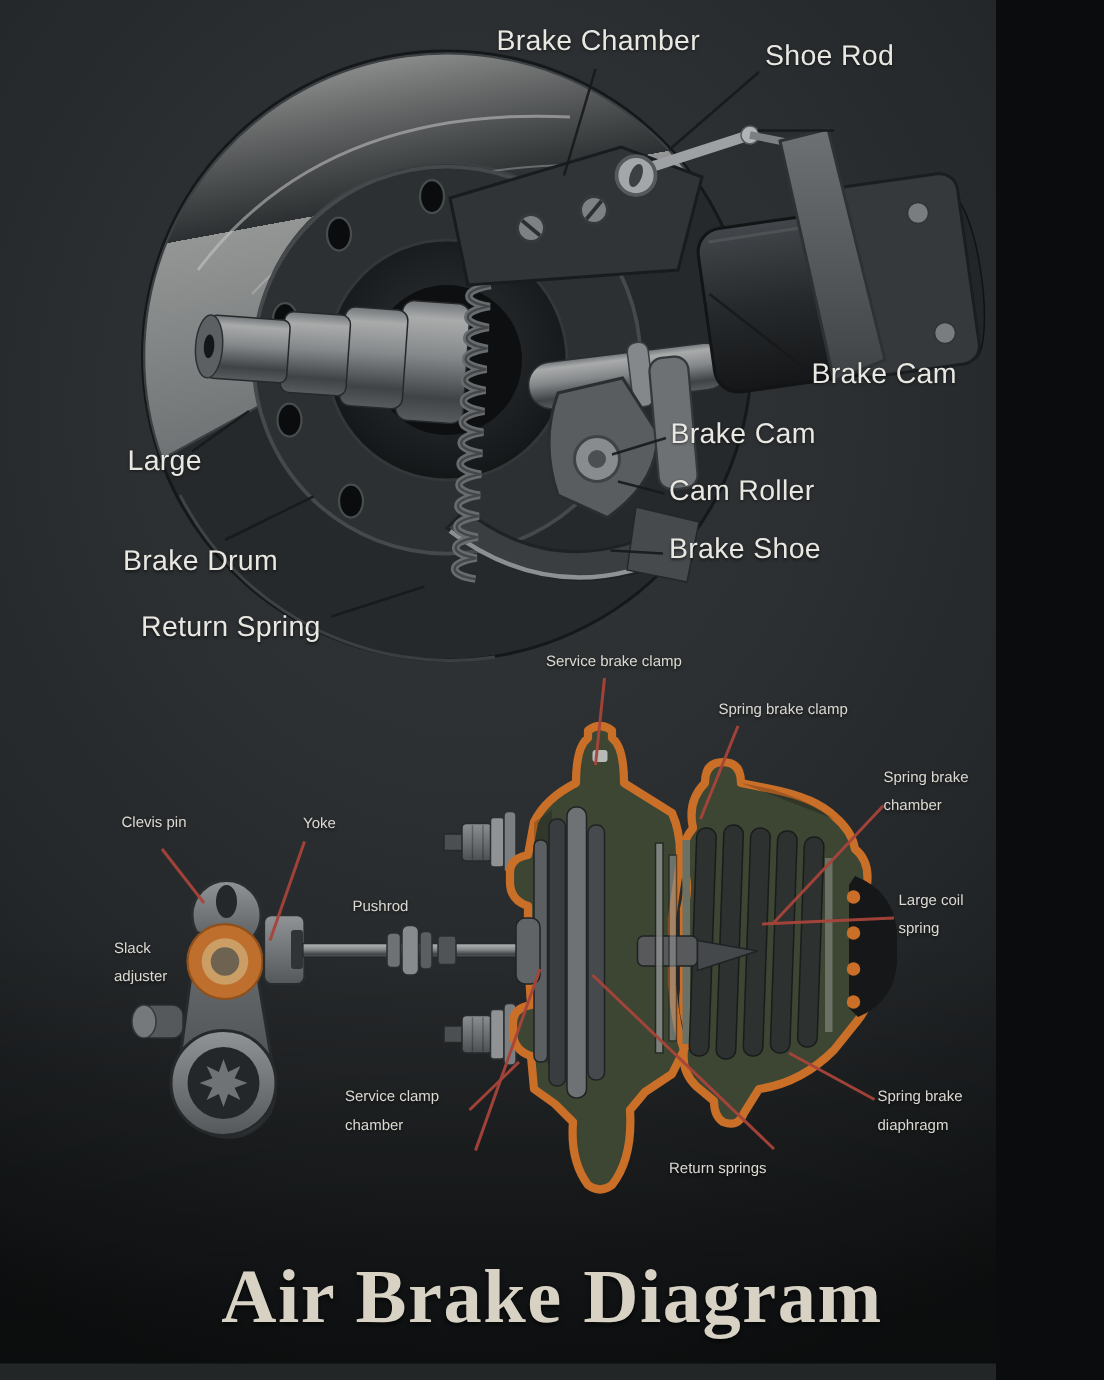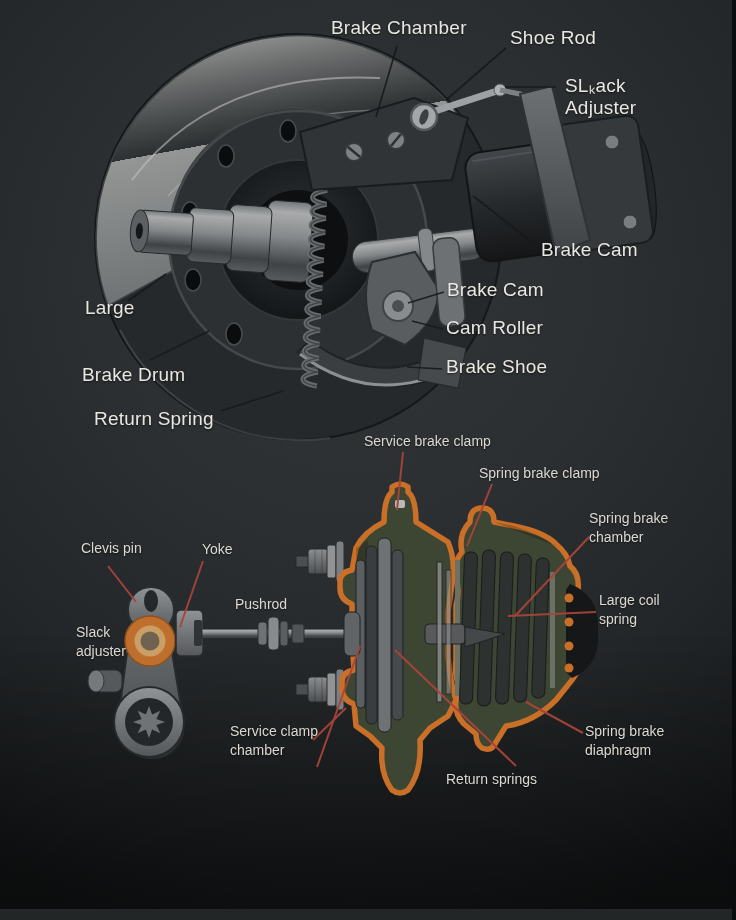--- a/index.html
+++ b/index.html
@@ -1,27 +1,27 @@
 <!DOCTYPE html>
 <html><head>
 <meta charset="utf-8">
 <style>
   html,body{margin:0;padding:0;background:#0b0c0d;}
   .canvas{
-    position:relative;width:732px;height:920px;overflow:hidden;
+    position:relative;width:664px;height:920px;overflow:hidden;
     font-family:"Liberation Sans",sans-serif;
     background:
       linear-gradient(180deg, rgba(0,0,0,0) 68%, rgba(0,0,0,0.40) 94%, rgba(0,0,0,0.45) 100%),
       radial-gradient(95% 75% at 48% 30%, #313536 0%, #2b2f31 38%, #242729 66%, #1a1d1f 88%, #141617 100%);
   }
   svg.art{position:absolute;left:0;top:0;width:736px;height:920px;display:block;}
   .lbl{position:absolute;white-space:pre-line;color:#e9e7e2;pointer-events:none;
        text-shadow:0 1px 2px rgba(0,0,0,.55);}
   .lbl.top{font-size:19px;line-height:22px;letter-spacing:.2px;font-weight:400;}
-  .lbl.bot{font-size:14px;line-height:19px;color:#dcd9d2;font-weight:400;}
+  .lbl.bot{font-size:10px;line-height:19px;color:#dcd9d2;font-weight:400;}
   .title{
     position:absolute;left:0;top:836px;width:736px;margin:0;text-align:center;
     font-family:"Liberation Serif",serif;font-weight:700;font-size:51px;
     color:#d7d2c4;letter-spacing:1px;text-shadow:0 2px 3px rgba(0,0,0,.6);
   }
   .bottom-strip{position:absolute;left:0;bottom:0;width:736px;height:11px;background:#232627;}
 </style>
 </head>
 <body>
 
@@ -271,22 +271,20 @@
         <line x1="360" y1="646" x2="317" y2="767"></line>
         <line x1="395" y1="650" x2="516" y2="766"></line>
         <line x1="108" y1="566" x2="136" y2="602"></line>
         <line x1="203" y1="561" x2="180" y2="627"></line>
       </g>
     </g>
   </svg>
 
   <div class="lbl top" style="left:331px;top:17px">Brake Chamber</div>
   <div class="lbl top" style="left:510px;top:27px">Shoe Rod</div>
-  <div class="lbl top" style="left:565px;top:75px">SLₖack
-Adjuster</div>
   <div class="lbl top" style="left:541px;top:239px">Brake Cam</div>
   <div class="lbl top" style="left:85px;top:297px">Large</div>
   <div class="lbl top" style="left:447px;top:279px">Brake Cam</div>
   <div class="lbl top" style="left:446px;top:317px">Cam Roller</div>
   <div class="lbl top" style="left:446px;top:356px">Brake Shoe</div>
   <div class="lbl top" style="left:82px;top:364px">Brake Drum</div>
   <div class="lbl top" style="left:94px;top:408px">Return Spring</div>
 
   <div class="lbl bot" style="left:364px;top:432px">Service brake clamp</div>
   <div class="lbl bot" style="left:479px;top:464px">Spring brake clamp</div>
@@ -298,14 +296,15 @@
   <div class="lbl bot" style="left:76px;top:623px">Slack
 adjuster</div>
   <div class="lbl bot" style="left:599px;top:591px">Large coil
 spring</div>
   <div class="lbl bot" style="left:230px;top:722px">Service clamp
 chamber</div>
   <div class="lbl bot" style="left:446px;top:770px">Return springs</div>
   <div class="lbl bot" style="left:585px;top:722px">Spring brake
 diaphragm</div>
 
+  <h1 class="title">Air Brake Diagram</h1>
   <div class="bottom-strip"></div>
 </div>
 
 </body></html>

